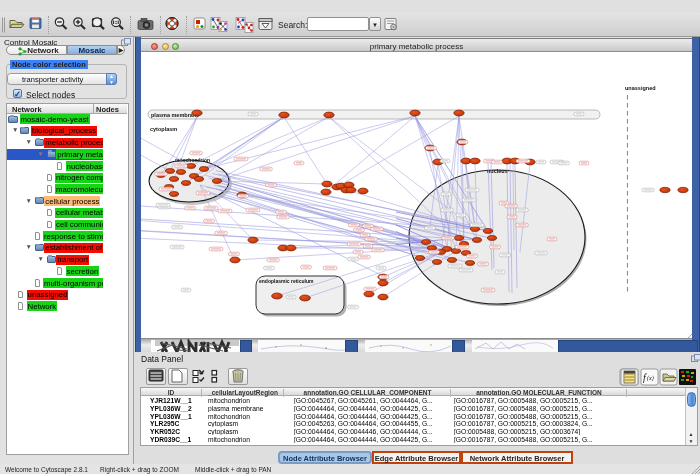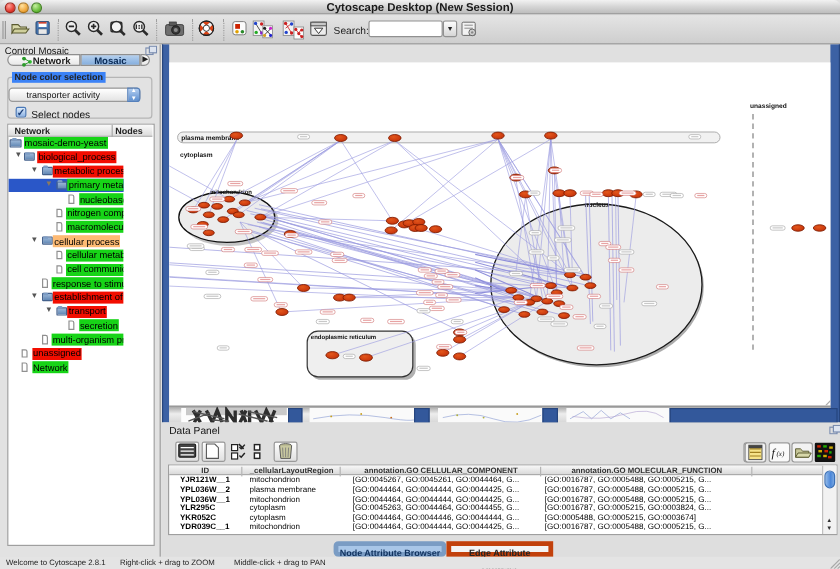--- a/index.html
+++ b/index.html
@@ -46,32 +46,26 @@
 #dpanel { position:absolute; left:135px; top:352px; width:565px; height:131px; background:#dedede; }
 #dphead { position:absolute; left:6px; top:2px; font-size:8.5px; color:#111; }
 .dbtn { position:absolute; top:16px; width:20px; height:17px; background:linear-gradient(#fefefe,#e0e0e0); border:1px solid #9a9a9a; border-radius:2px; }
 #dtable { position:absolute; left:5px; top:35px; width:558px; height:59px; background:#fff; border:1px solid #9f9f9f; }
 #dthead { position:absolute; left:0; top:0; width:556px; height:8px; background:linear-gradient(#f8f8f8,#dadada); border-bottom:1px solid #ababab; font-size:6.5px; font-weight:bold; color:#333; }
 .dhc { position:absolute; top:0.5px; text-align:center; border-right:1px solid #b5b5b5; height:8px; overflow:hidden; white-space:nowrap; }
 .drow { position:absolute; left:0; width:543px; height:7.75px; }
 .dc { position:absolute; top:0.5px; font-size:6.7px; color:#000; white-space:nowrap; overflow:hidden; }
 #dscroll { position:absolute; left:544px; top:0px; width:12px; height:57px; background:#f2f2f2; border-left:1px solid #c0c0c0; }
 #dthumb { position:absolute; left:1px; top:4px; width:9px; height:15px; background:linear-gradient(90deg,#8fb8ea,#4a86d8 60%,#77a7e2); border-radius:5px; border:0.5px solid #3a6fb5; }
-.btab { position:absolute; top:99px; height:13px; font-size:7.5px; font-weight:bold; text-align:center; line-height:12px; background:#f4f4f4; border:4px solid #c2410c; color:#222; }
+.btab { position:absolute; top:99px; height:13px; font-size:7.5px; font-weight:bold; text-align:center; line-height:12px; background:#f4f4f4; border:2px solid #c2410c; color:#222; }
 
 #sbar { position:absolute; left:0; top:464px; width:700px; height:10px; background:#e4e4e4; font-size:6.5px; color:#222; }
 svg { display:block; }
 </style></head><body>
 <div id="win">
-  <div id="tbar">
-    <span class="tl" style="left:4px; background:radial-gradient(circle at 35% 28%,#ff9f96,#e33a2f 65%,#c02a20); border:0.5px solid #9c241c;"></span>
-    <span class="tl" style="left:15px; background:radial-gradient(circle at 35% 28%,#ffe2a0,#f0a63a 65%,#d18a22); border:0.5px solid #a8721c;"></span>
-    <span class="tl" style="left:26px; background:radial-gradient(circle at 35% 28%,#c5ef9e,#67bc3a 65%,#4f9c28); border:0.5px solid #417f20;"></span>
-    <div id="title">Cytoscape Desktop (New Session)</div>
-  </div>
   <div id="toolbar">
     <svg width="700" height="24" style="position:absolute;left:0;top:0">
         <g transform="translate(0,2.5)">
       <path d="M10 12 L10 5 L15 5 L17 7 L22 7 L22 9 L12 9 L10 12 Z" fill="#d8d8aa" stroke="#5a5a30" stroke-width="0.9"></path>
       <path d="M10 12 L12 8.7 L24 8.7 L21.5 12 Z" fill="#cfcf9b" stroke="#5a5a30" stroke-width="0.9"></path>
 
       <rect x="30" y="2.5" width="11" height="10.5" rx="1" fill="#4a7ab5" stroke="#26456e" stroke-width="0.8"></rect>
       <rect x="32.2" y="2.8" width="6.6" height="4.2" fill="#fff"></rect>
       <rect x="32.2" y="2.8" width="6.6" height="1.4" fill="#cc4433"></rect>
       <rect x="31.8" y="8.6" width="7.4" height="4.4" fill="#e8e8e8" stroke="#26456e" stroke-width="0.5"></rect>
@@ -288,20 +282,26 @@
               <span style="position:absolute;left:100.5px;top:2px;font-size:6.8px;letter-spacing:-0.1px;color:#000">8(0)</span>
             </div>
         </div>
       </div>
     </div>
   </div>
 
   <div id="frame">
     <div id="fleft"></div>
       <div id="fright"></div>
+    <div id="ftitle">
+      <span class="tl" style="left:10px; background:radial-gradient(circle at 35% 30%,#ff9d94,#e05248); border:0.5px solid #a8352b;"></span>
+      <span class="tl" style="left:20.5px; background:radial-gradient(circle at 35% 30%,#ffe9a8,#eead3a); border:0.5px solid #b08527;"></span>
+      <span class="tl" style="left:31px; background:radial-gradient(circle at 35% 30%,#c9f4b2,#5fb43c); border:0.5px solid #4a8a2e;"></span>
+      <div id="ftext">primary metabolic process</div>
+    </div>
     <div id="canvas">
 <svg width="551" height="286" viewBox="0 0 551 286" style="position:absolute;left:0;top:0">
 <defs>
 <radialGradient id="ng" cx="40%" cy="35%" r="75%">
 <stop offset="0%" stop-color="#e2561b"></stop>
               <stop offset="70%" stop-color="#cc3a0e"></stop>
               <stop offset="100%" stop-color="#b02e05"></stop>
 </radialGradient>
 </defs>
 <ellipse cx="357.5" cy="187" rx="88" ry="67" fill="rgba(70,70,70,0.45)"></ellipse>
@@ -799,20 +799,21 @@
 <span class="dc" style="left:313px;width:155px">[GO:0016787, GO:0005488, GO:0005215, G...</span>
 </div>
       <div id="dscroll">
           <div id="dthumb"></div>
 <span style="position:absolute;left:2.5px;top:43px;font-size:5px;color:#333">▲</span>
 <span style="position:absolute;left:2.5px;top:50px;font-size:5px;color:#333">▼</span>
         </div>
     </div>
     <div class="btab" style="left:143px; width:94px; background:#a8c6e8; border-color:#7a9cc4; color:#10325e; border-radius:4px;">Node Attribute Browser</div>
     <div class="btab" style="left:237px; width:89px;">Edge Attribute Browser</div>
+    <div class="btab" style="left:326px; width:112px;">Network Attribute Browser</div>
   </div>
 
   <div id="sbar">
     <svg width="8" height="8" style="position:absolute;left:692px;top:2px">
       <g stroke="#a8a8a8" stroke-width="1">
           <line x1="0" y1="8" x2="8" y2="0"></line>
           <line x1="3" y1="8" x2="8" y2="3"></line>
           <line x1="6" y1="8" x2="8" y2="6"></line>
         </g>
     </svg>

